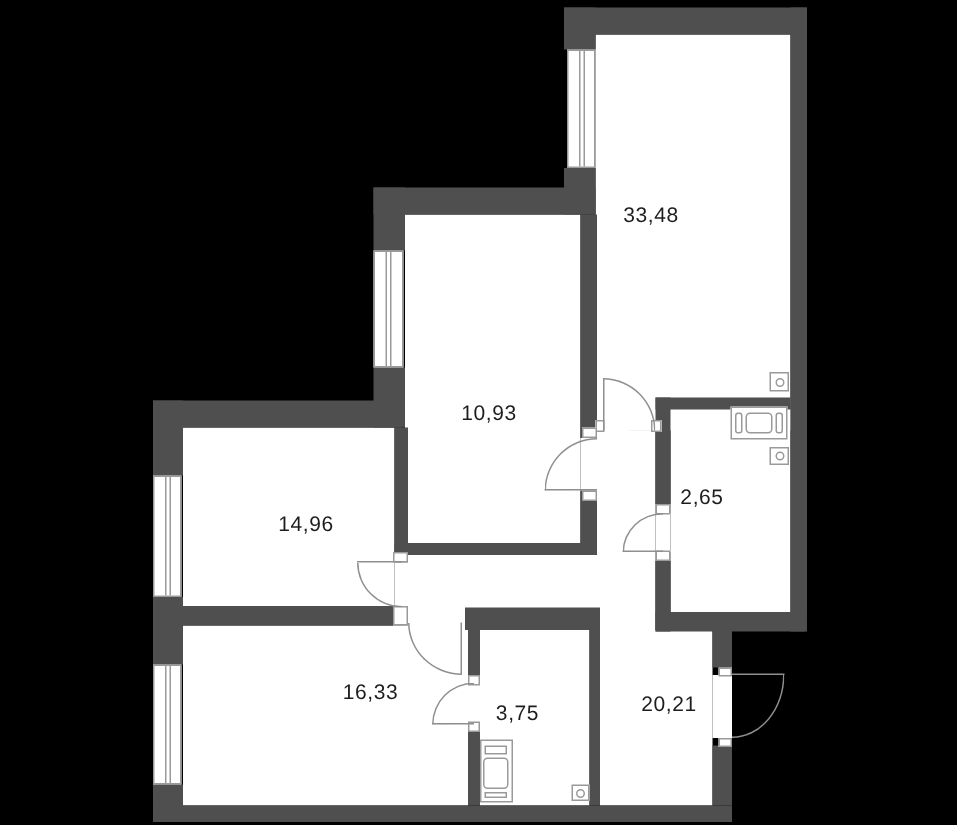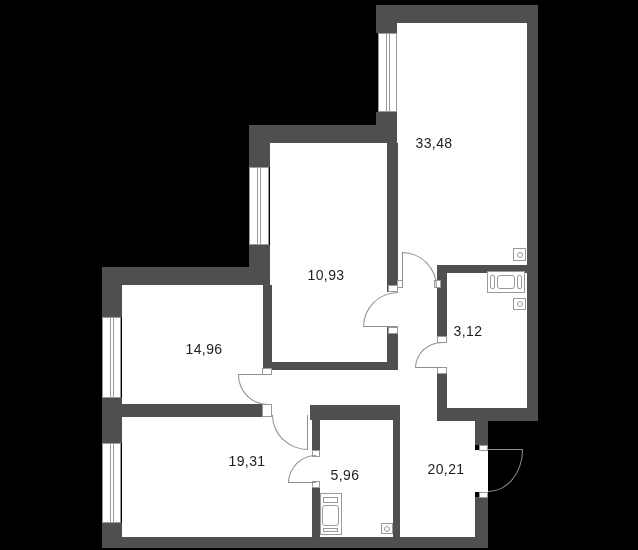--- a/index.html
+++ b/index.html
@@ -133,18 +133,18 @@
   <div class="outlet" style="left:513px;top:298px;width:13px;height:12px">
       <span class="dot"></span>
     </div>
   <div class="outlet" style="left:381px;top:523px;width:12px;height:11px">
       <span class="dot"></span>
     </div>
 
   <span class="room-label" style="left:434px;top:143px">33,48</span>
   <span class="room-label" style="left:326px;top:275px">10,93</span>
   <span class="room-label" style="left:204px;top:349px">14,96</span>
-  <span class="room-label" style="left:468px;top:331px">3,12</span>
-  <span class="room-label" style="left:247px;top:461px">19,31</span>
-  <span class="room-label" style="left:345px;top:475px">5,96</span>
+  <span class="room-label" style="left:468px;top:331px">2,65</span>
+  <span class="room-label" style="left:247px;top:461px">16,33</span>
+  <span class="room-label" style="left:345px;top:475px">3,75</span>
   <span class="room-label" style="left:446px;top:469px">20,21</span>
 
 </div>
 
 </body></html>

